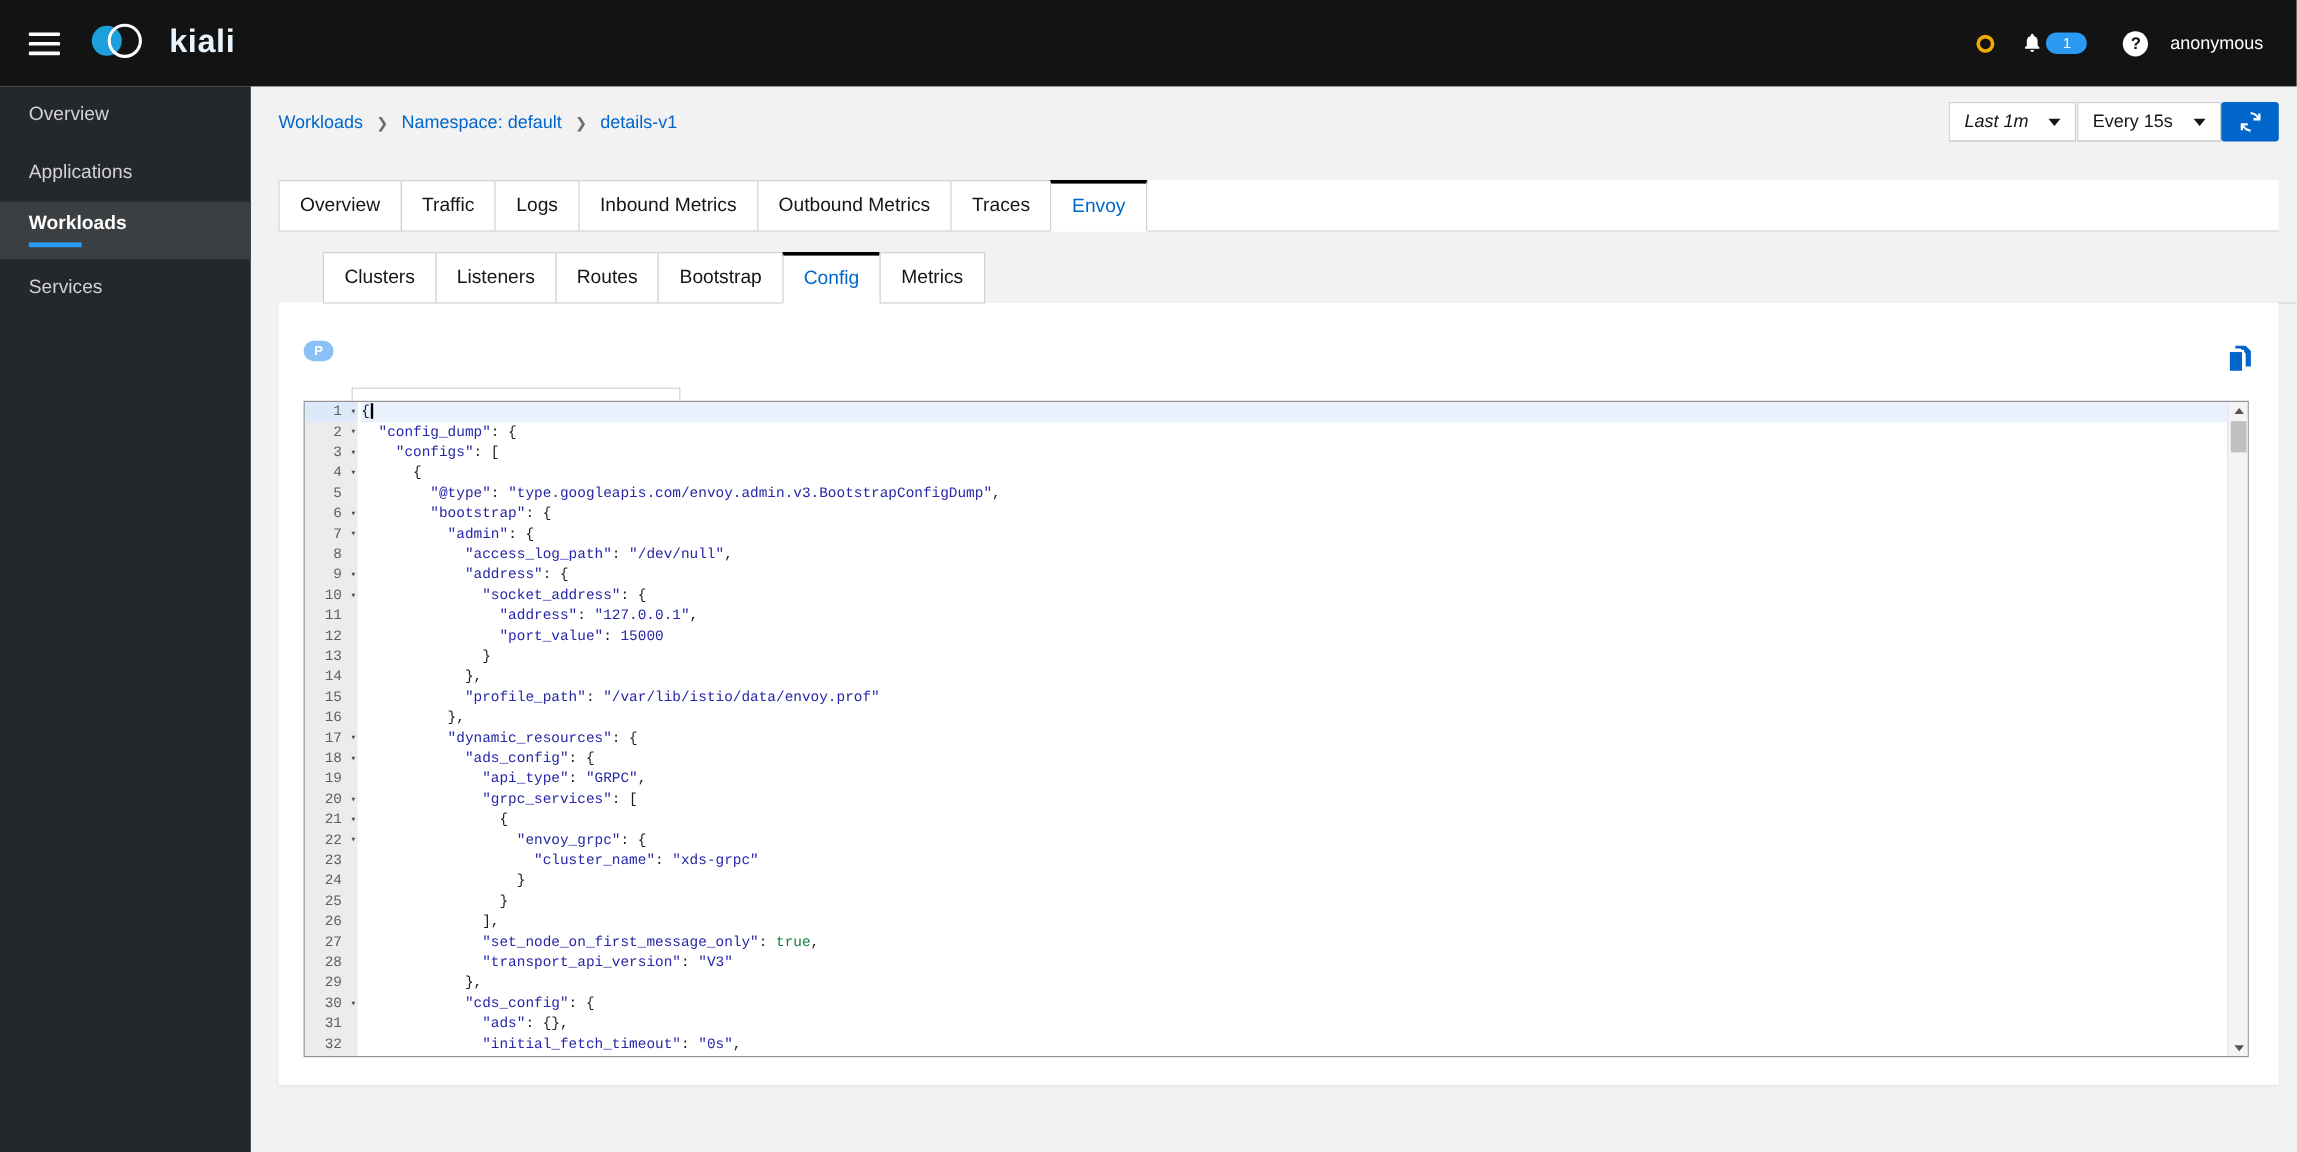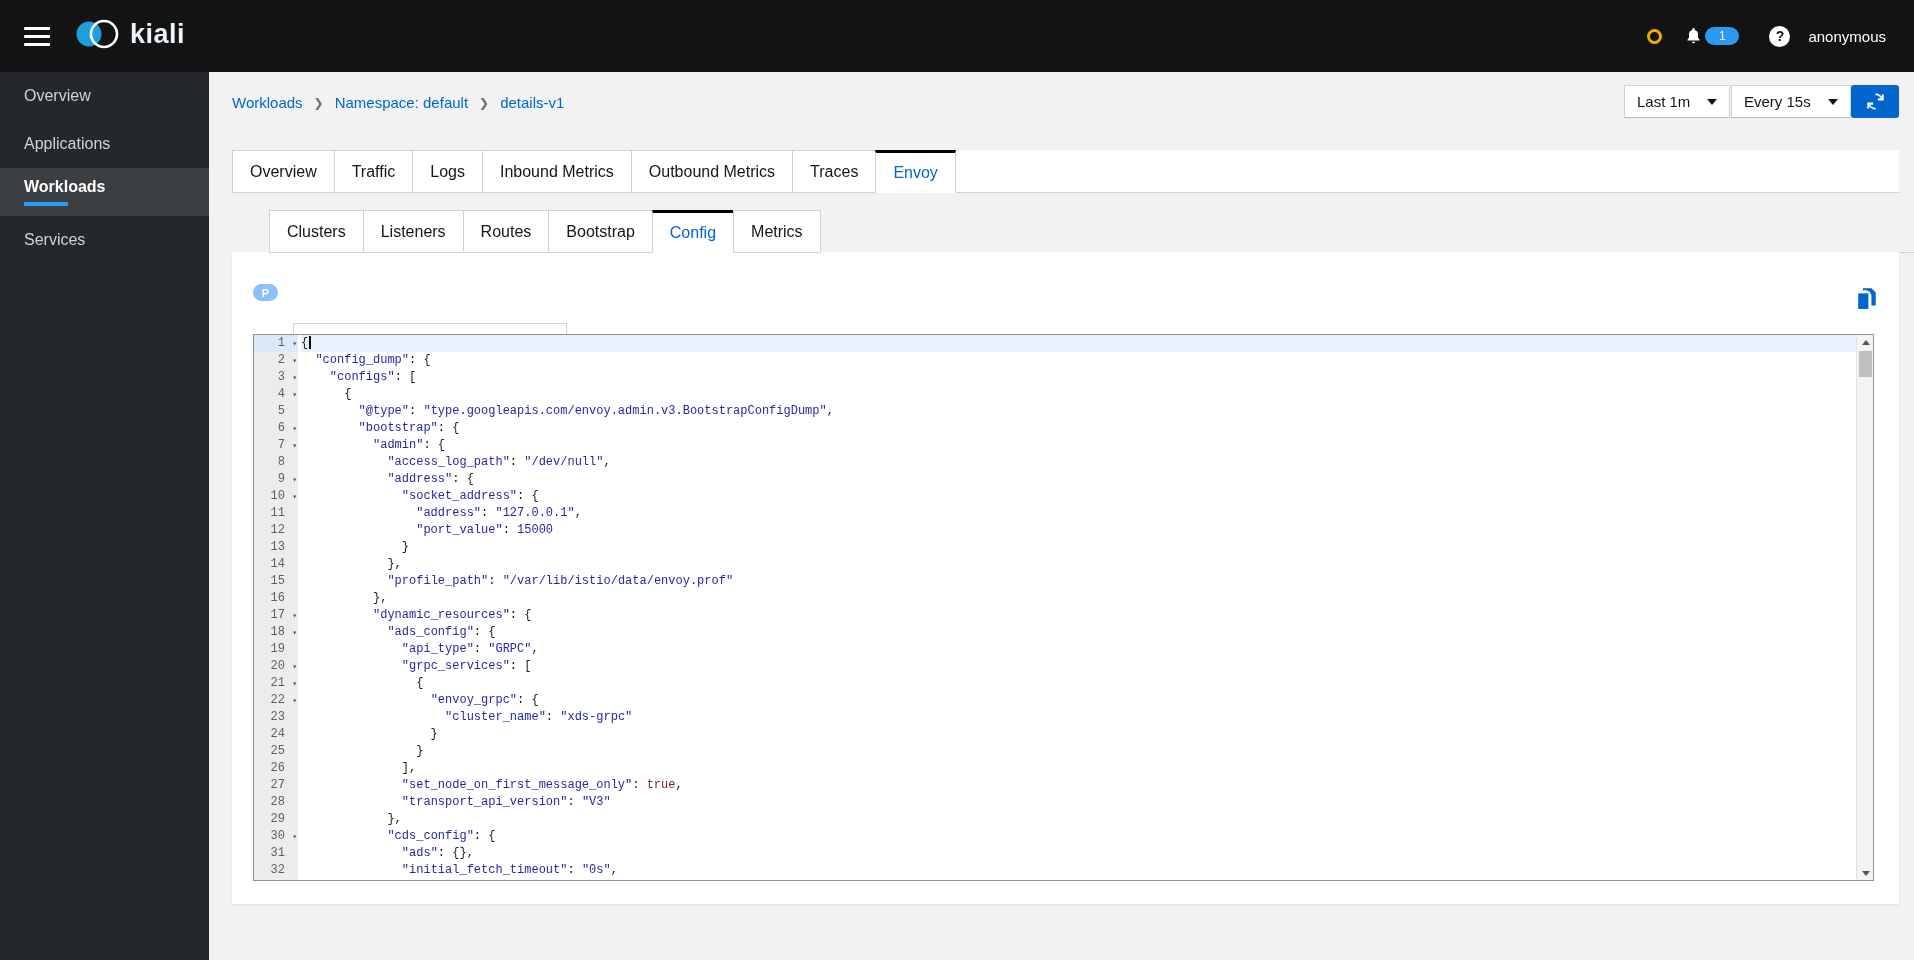--- a/index.html
+++ b/index.html
@@ -6,21 +6,21 @@
   html,body { width:1914px; height:960px; }
   body { font-family: "Liberation Sans", sans-serif; background:#f2f2f2; overflow:hidden; }
   #app { position:relative; width:1914px; height:960px; background:#f2f2f2; }
 
   
   .masthead { position:absolute; left:0; top:0; width:1914px; height:72px; background:#131313; z-index:30; }
   .hamburger { position:absolute; left:24px; top:27px; width:26px; height:19px; cursor:pointer; }
   .hamburger span { display:block; width:26px; height:3px; background:#fff; border-radius:1px; margin-bottom:5px; }
   .brand { position:absolute; left:74px; top:15px; display:flex; align-items:center; }
   .brand svg { display:block; }
-  .brand-name { color:#e9f5fc; font-size:27px; font-weight:bold; margin-left:6px; letter-spacing:0.5px; }
+  .brand-name { color:#e9f5fc; font-size:27px; font-weight:bold; margin-left:17px; letter-spacing:0.5px; }
   .mast-right { position:absolute; right:28px; top:0; height:72px; display:flex; align-items:center; gap:14px; }
   .istio-status { width:15px; height:15px; border:3px solid #f0ab00; border-radius:50%; background:transparent; }
   .bell-group { display:flex; align-items:center; margin-left:8px; }
   .notif-badge { min-width:34px; height:18px; background:#2b9af3; border-radius:9px; color:#fff; font-size:12px; display:flex; align-items:center; justify-content:center; margin-left:2px; padding:0 8px; }
   .help-circle { width:21px; height:21px; background:#fff; border-radius:50%; color:#131313; font-weight:bold; font-size:14px; display:flex; align-items:center; justify-content:center; margin-left:16px; }
   .username { color:#fff; font-size:15px; margin-left:4px; }
 
   
   .sidebar { position:absolute; left:0; top:72px; width:209px; height:888px; background:#24272b; z-index:20; }
   .nav-item { height:48px; display:flex; flex-direction:column; justify-content:center; padding-left:24px; cursor:pointer; }
@@ -29,21 +29,21 @@
   .nav-item.active .lbl { color:#fff; font-weight:bold; }
   .nav-item .bar { display:none; }
   .nav-item.active .bar { display:block; width:44px; height:4px; background:#2b9af3; margin-top:6px; }
 
   
   .breadcrumb { position:absolute; left:232px; top:94px; font-size:15px; display:flex; align-items:center; }
   .breadcrumb a { color:#0066cc; text-decoration:none; cursor:pointer; }
   .breadcrumb .sep { color:#6a6e73; margin:0 11px; font-size:12px; }
   .ctl-select { position:absolute; top:85px; height:33px; background:#fff; border:1px solid #d2d2d2; border-bottom-color:#b8bbbe; font-size:15px; color:#151515; display:flex; align-items:center; justify-content:space-between; padding:0 12px; cursor:pointer; }
   .caret { width:0; height:0; border-left:5px solid transparent; border-right:5px solid transparent; border-top:6px solid #151515; margin-left:10px; }
-  #duration-select { left:1624px; width:106px; }
+  #duration-select { left:1624px; width:106px;font-style:italic; }
   #interval-select { left:1731px; width:120px; }
   .refresh-btn { position:absolute; left:1851px; top:85px; width:48px; height:33px; background:#0066cc; border:none; border-radius:3px; display:flex; align-items:center; justify-content:center; cursor:pointer; }
 
   
   .tabstrip { position:absolute; left:232px; width:1667px; height:43px; }
   .tabstrip .baseline { position:absolute; left:0; right:0; bottom:0; height:1px; background:#d2d2d2; }
   #main-tabs { top:150px; background:#fff; }
   #sub-tabs  { top:210px; background:transparent;margin-left:37px; }
   .tabs-row { position:absolute; left:0; top:0; bottom:0; display:flex; }
   .tab { position:relative; z-index:2; background:#fff; border:1px solid #d2d2d2; margin-right:-1px; padding:0 17px; font-size:16px; color:#151515; display:flex; align-items:center; cursor:pointer; height:43px; }
@@ -60,21 +60,21 @@
   .ed-inner { position:absolute; left:0; top:0; right:17px; bottom:0; display:flex; }
   .gutter { width:44px; background:#ececec; flex:none; }
   .gutter-cell { position:relative; height:17px; line-height:17px; color:#5f5f5f; text-align:right; padding-right:13px; }
   .gutter-cell.active { background:#dce9f9; }
   .fold { position:absolute; right:1px; top:0; font-size:8px; color:#4d4d4d; line-height:17px; }
   .code { flex:1; overflow:hidden; padding-left:3px; }
   .code-line { height:17px; line-height:17px; white-space:pre; color:#1a1a1a; }
   .code-line.active { background:#e8f1fc; }
   .tok-s { color:#2626a8; }
   .tok-n { color:#2626a8;margin-top:24px; }
-  .tok-b { color:#7f1d1d; }
+  .tok-b { color:#15803d; }
   .cursor { display:inline-block; width:2px; height:13px; background:#000; vertical-align:middle; margin-left:1px; }
   .scrollbar { position:absolute; right:0; top:0; bottom:0; width:17px; background:#f4f4f4; border-left:1px solid #e3e3e3; }
   .sb-arrow { position:absolute; left:0; width:17px; height:14px; display:flex; align-items:center; justify-content:center; }
   .sb-up { top:0; } .sb-down { bottom:0; }
   .tri-up { width:0; height:0; border-left:4px solid transparent; border-right:4px solid transparent; border-bottom:5px solid #555; }
   .tri-down { width:0; height:0; border-left:4px solid transparent; border-right:4px solid transparent; border-top:5px solid #555; }
   .sb-thumb { position:absolute; left:2px; top:16px; width:13px; height:26px; background:#bfbfbf; }
 </style>
 </head>
 <body>

